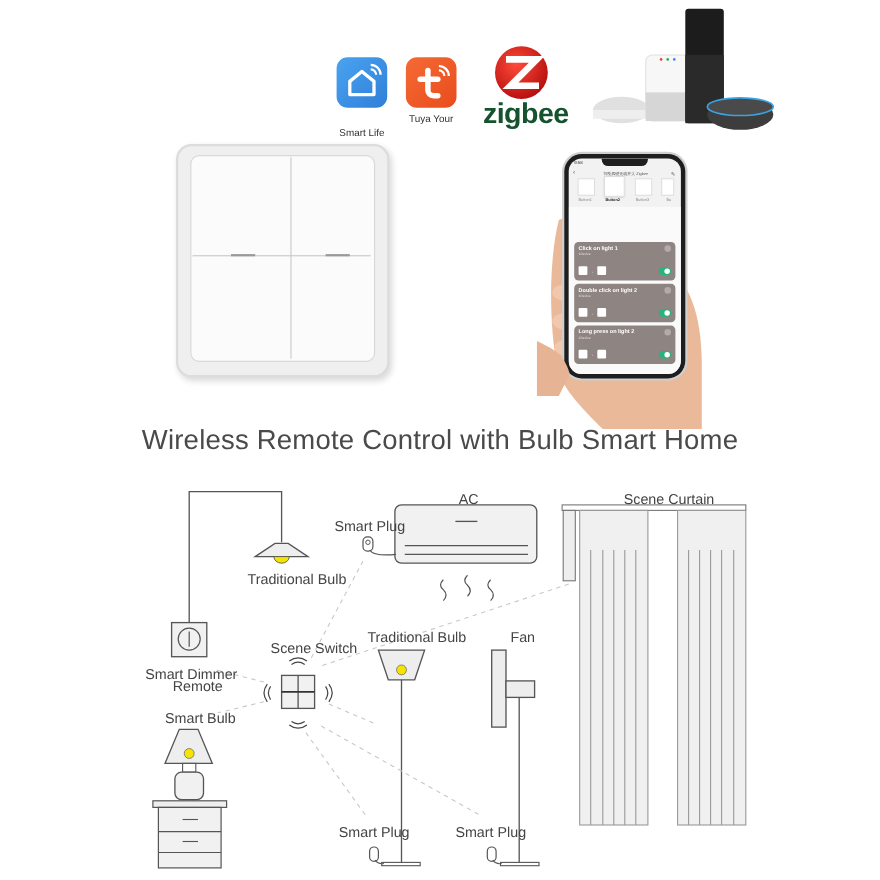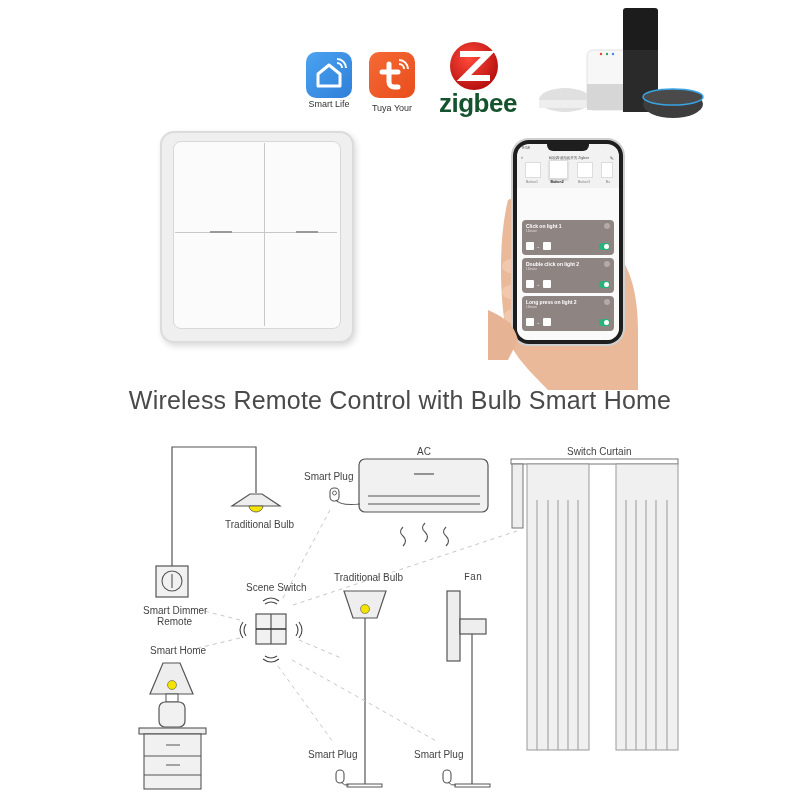--- a/index.html
+++ b/index.html
@@ -2,21 +2,21 @@
 <html><head>
 <meta charset="utf-8">
 <style>
   html, body { margin: 0; padding: 0; background: #ffffff; }
   body { width: 800px; height: 800px; position: relative; overflow: hidden; font-family: "Liberation Sans", sans-serif; color: #444; }
   .abs { position: absolute; }
   .app-icon { width: 46px; height: 46px; border-radius: 10px; position: absolute; }
   .app-label { position: absolute; font-size: 9px; color: #333; text-align: center; width: 70px; }
   .zig-text { position: absolute; font-weight: bold; font-size: 26px; color: #14532d; letter-spacing: -0.5px; text-align: center; }
   .headline { position: absolute; left: 0; width: 800px; top: 386px; text-align: center; font-size: 25px; color: #4a4a4a; font-weight: 300; letter-spacing: 0.2px; }
-  .dlabel { position: absolute; font-size: 10px; color: #444; text-align: center; white-space: nowrap; }
+  .dlabel { position: absolute; font-size: 13px; color: #444; text-align: center; white-space: nowrap; }
   
   .phone { position: absolute; left: 513px; top: 140px; width: 110px; height: 204px; border-radius: 16px; background: #1e1e1e; box-shadow: 0 0 0 2px #cfcfcf; }
   .screen { position: absolute; left: 4px; top: 4px; right: 4px; bottom: 4px; background: #f2f2f2; border-radius: 12px; overflow: hidden; }
   .notch { position: absolute; left: 30px; top: 0; width: 42px; height: 7px; background: #1e1e1e; border-radius: 0 0 6px 6px; }
   .card { position: absolute; left: 5px; width: 92px; height: 35px; background: #8e8482; border-radius: 4px; }
   .card-title { position: absolute; left: 4px; top: 3px; font-size: 5px; color: #fff; font-weight: bold; white-space: nowrap; }
   .card-sub { position: absolute; left: 4px; top: 9px; font-size: 3px; color: #e8e0df; }
   .card-box { position: absolute; width: 8px; height: 8px; background: #fff; border-radius: 1px; top: 22px; }
   .toggle { position: absolute; right: 4px; top: 23px; width: 11px; height: 7px; background: #27b37a; border-radius: 4px; }
   .toggle::after { content: ""; position: absolute; right: 1px; top: 1px; width: 5px; height: 5px; background: #fff; border-radius: 50%; }
@@ -28,21 +28,21 @@
 <body>
 
 <div>
   <div class="app-icon" style="left:306px; top:52px; background:linear-gradient(135deg,#4aa3f0,#2f7fd9);">
     <svg width="46" height="46" viewBox="0 0 46 46">
       <path d="M12 34 V22 L23 13 L34 22 V34 Z" fill="none" stroke="#fff" stroke-width="3" stroke-linejoin="round"></path>
       <path d="M31 11 a5 5 0 0 1 5 5" stroke="#fff" stroke-width="2" fill="none"></path>
       <path d="M31 7 a9 9 0 0 1 9 9" stroke="#fff" stroke-width="2" fill="none"></path>
     </svg>
   </div>
-  <div class="app-label" style="left:294px; top:99px;">Smart Life</div>
+  <div class="app-label" style="left:294px; top:116px;">Smart Life</div>
 </div>
 
 <div>
   <div class="app-icon" style="left:369px; top:52px; background:linear-gradient(135deg,#f56a35,#e84d1c);">
     <svg width="46" height="46" viewBox="0 0 46 46">
       <path d="M20 12 V30 a5 5 0 0 0 5 5 h4" stroke="#fff" stroke-width="5" fill="none" stroke-linecap="round"></path>
       <path d="M13 20 H29" stroke="#fff" stroke-width="5" stroke-linecap="round"></path>
       <path d="M30 12 a5 5 0 0 1 5 5" stroke="#fff" stroke-width="2" fill="none"></path>
       <path d="M30 8 a9 9 0 0 1 9 9" stroke="#fff" stroke-width="2" fill="none"></path>
     </svg>
@@ -270,21 +270,21 @@
     <line x1="240" y1="638" x2="198" y2="648"></line>
     <line x1="278" y1="666" x2="333" y2="742"></line>
     <line x1="299" y1="640" x2="341" y2="658"></line>
     <line x1="292" y1="660" x2="438" y2="742"></line>
   </g>
 </svg>
 
 <div class="dlabel" style="left:225px; top:519px;">Traditional Bulb</div>
 <div class="dlabel" style="left:304px; top:471px;">Smart Plug</div>
 <div class="dlabel" style="left:417px; top:446px;">AC</div>
-<div class="dlabel" style="left:567px; top:446px;">Switch Curtain</div>
-<div class="dlabel" style="left:143px; top:605px;">Smart Dimmer</div>
+<div class="dlabel" style="left:567px; top:446px;">Scene Curtain</div>
+<div class="dlabel" style="left:132px; top:605px;">Smart Dimmer</div>
 <div class="dlabel" style="left:157px; top:616px;">Remote</div>
 <div class="dlabel" style="left:246px; top:582px;">Scene Switch</div>
 <div class="dlabel" style="left:334px; top:572px;">Traditional Bulb</div>
-<div class="dlabel" style="left:464px; top:572px;font-family:Liberation Mono, monospace;">Fan</div>
-<div class="dlabel" style="left:150px; top:645px;">Smart Home</div>
+<div class="dlabel" style="left:464px; top:572px;">Fan</div>
+<div class="dlabel" style="left:150px; top:645px;">Smart Bulb</div>
 <div class="dlabel" style="left:308px; top:749px;">Smart Plug</div>
 <div class="dlabel" style="left:414px; top:749px;">Smart Plug</div>
 
 </body></html>

